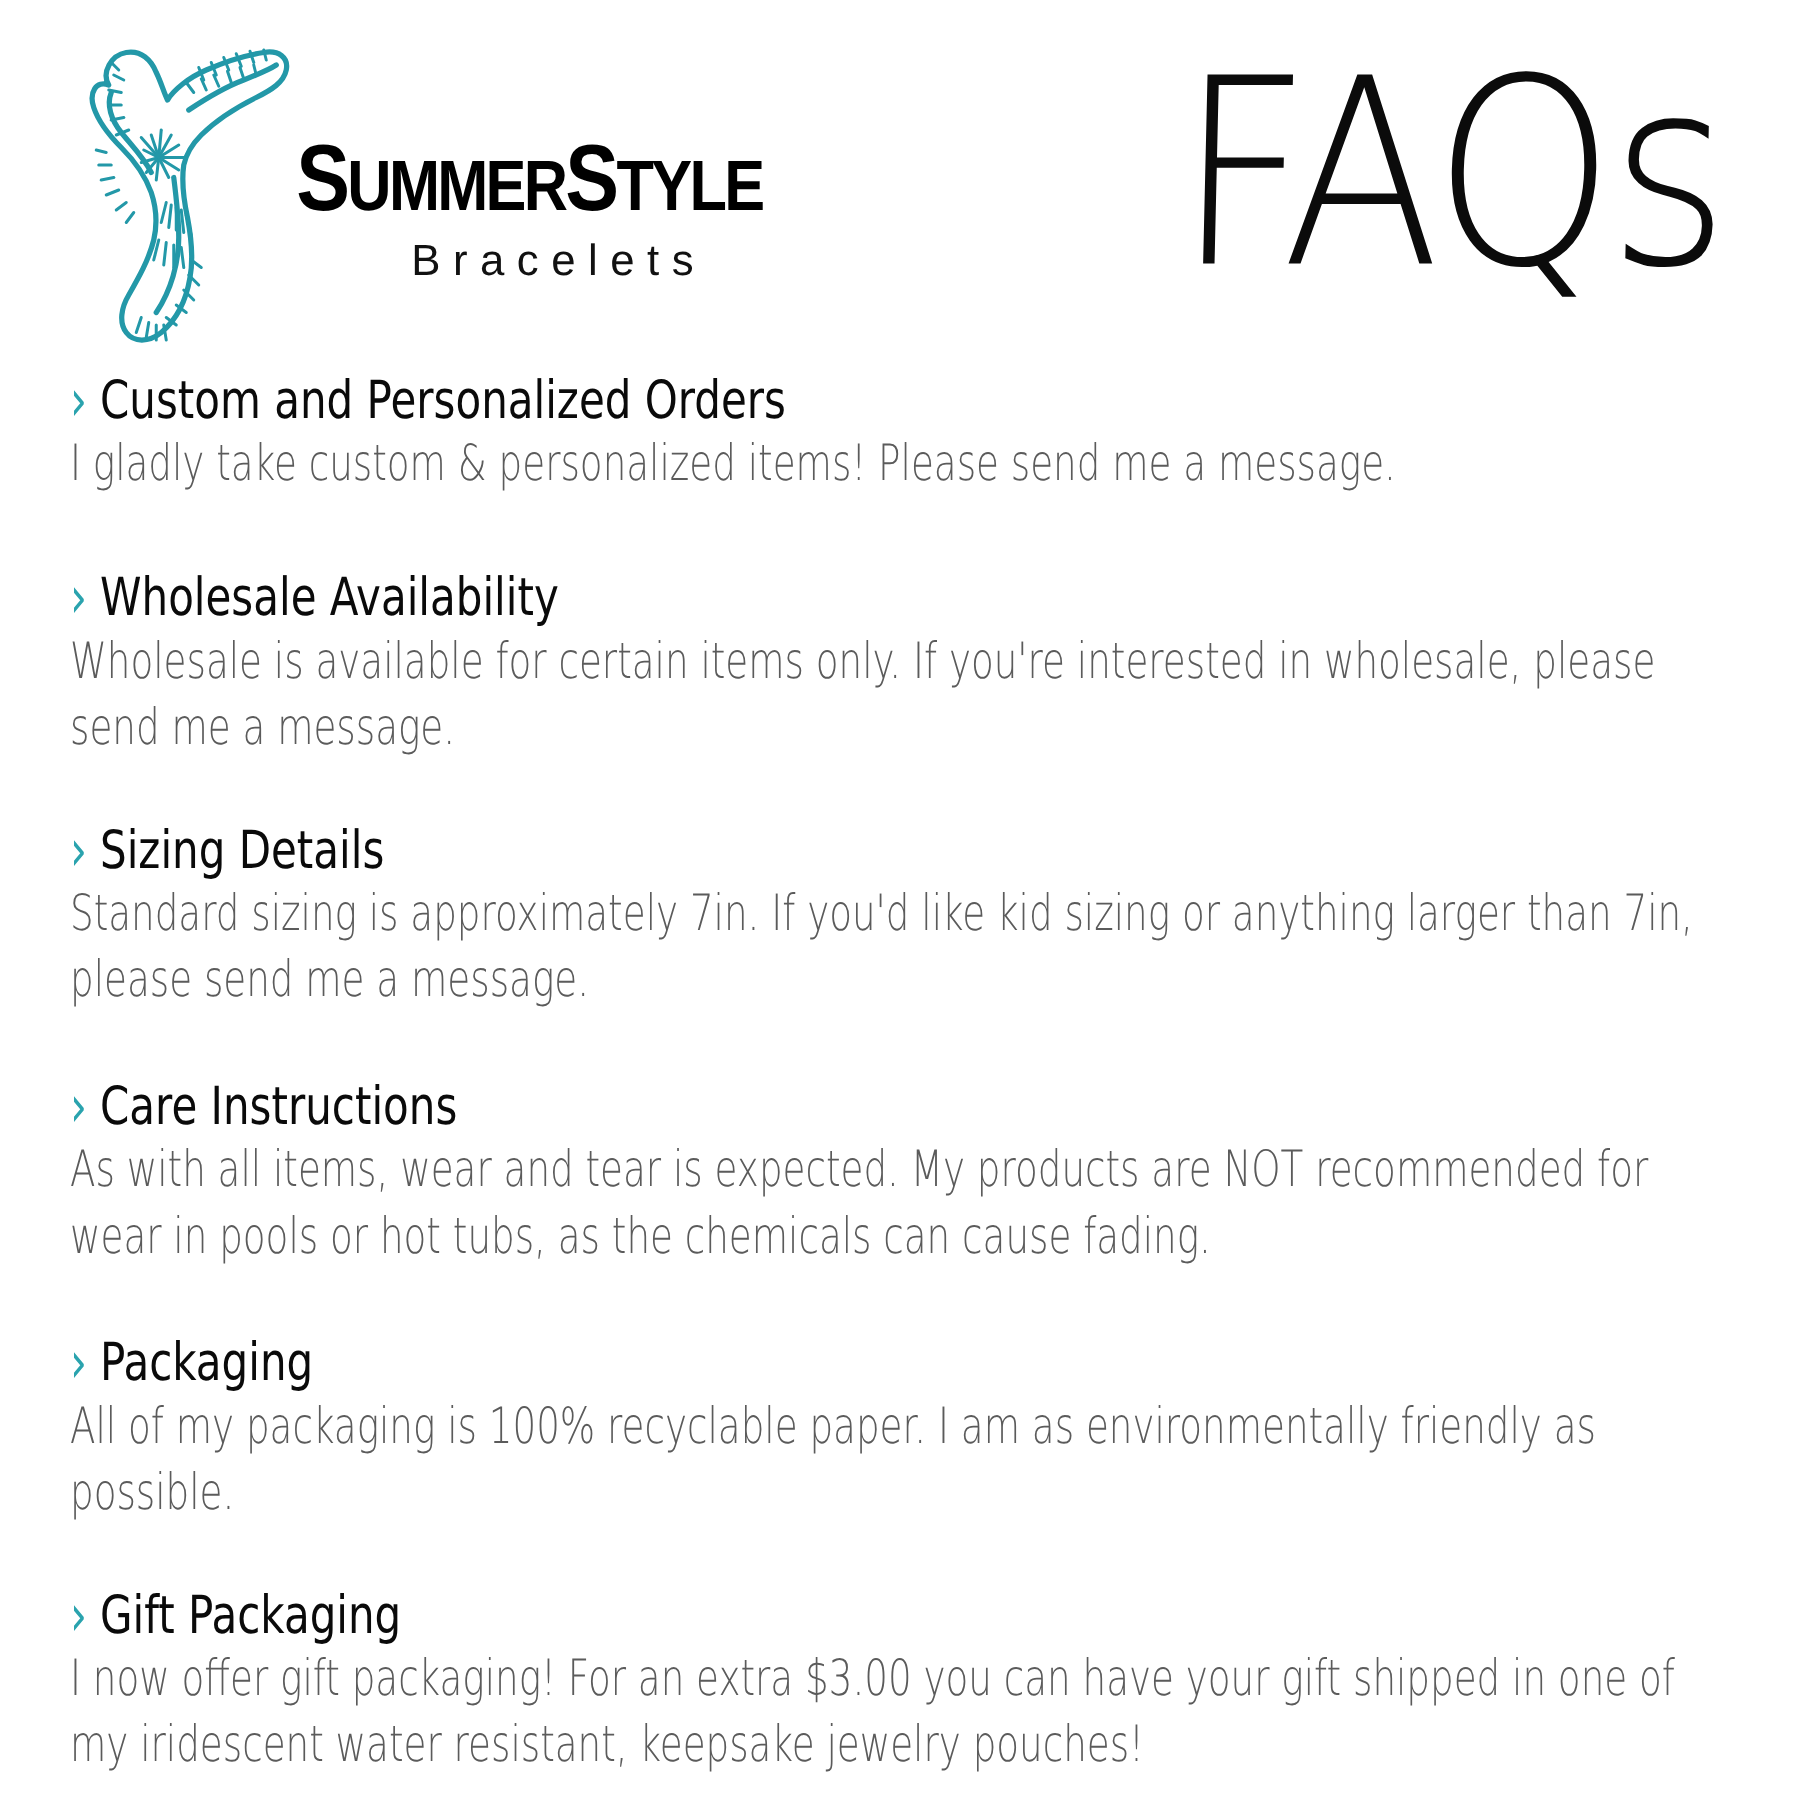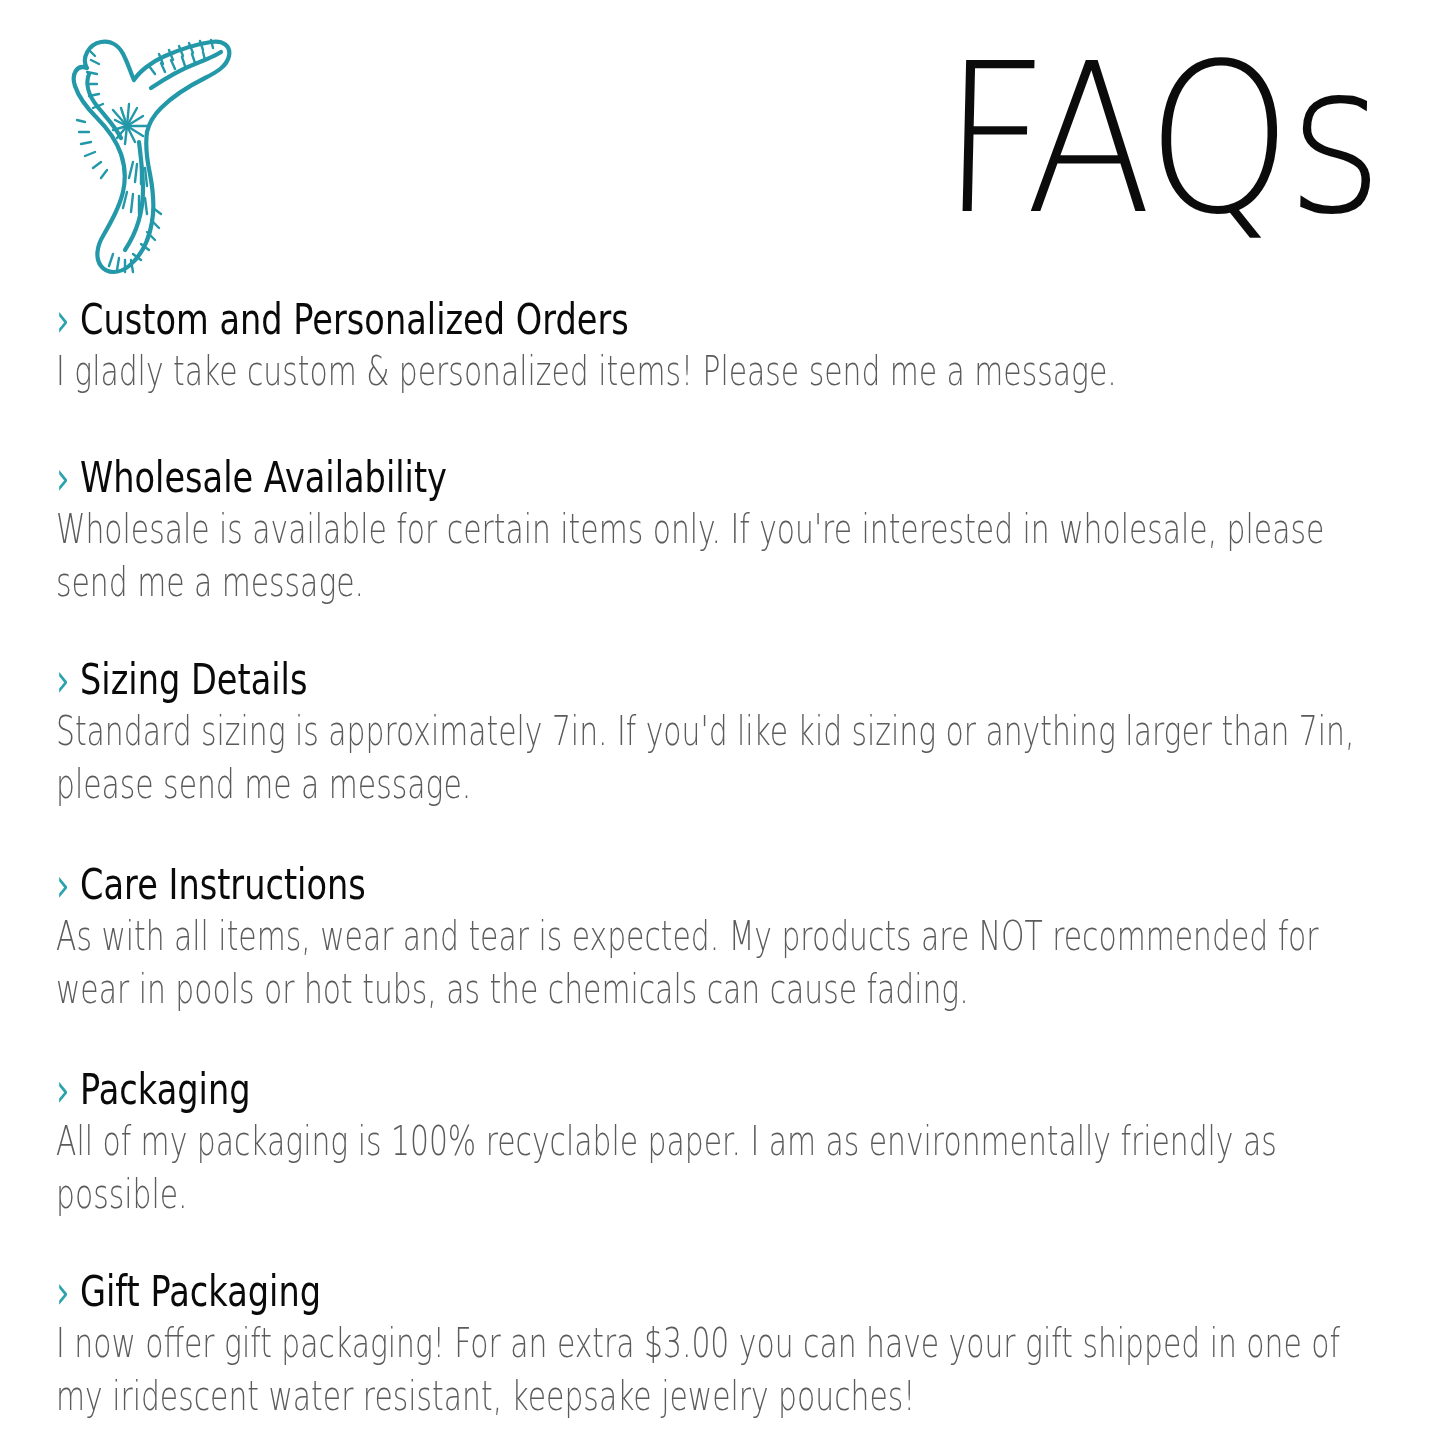--- a/index.html
+++ b/index.html
@@ -233,20 +233,24 @@
               <path d="M78 232 L86 238"></path>
 
             <path d="M58 232 L54 244"></path>
               <path d="M64 236 L62 248"></path>
               <path d="M70 238 L70 250"></path>
             <path d="M76 238 L78 250"></path>
           </g>
         </svg>
       </div>
 
+      <div id="wordmark">
+        <span class="brand-name"><span class="cap">S</span><span class="sc">UMMER</span><span class="cap">S</span><span class="sc">TYLE</span></span>
+        <span class="brand-sub">Bracelets</span>
+      </div>
     </div>
 
     <div id="faqs-title">FAQs</div>
   </div>
 
   <div id="faq-list">
 
     <div class="faq-item sp-1">
       <div class="faq-question">
         <span class="chev-icon">›</span>

